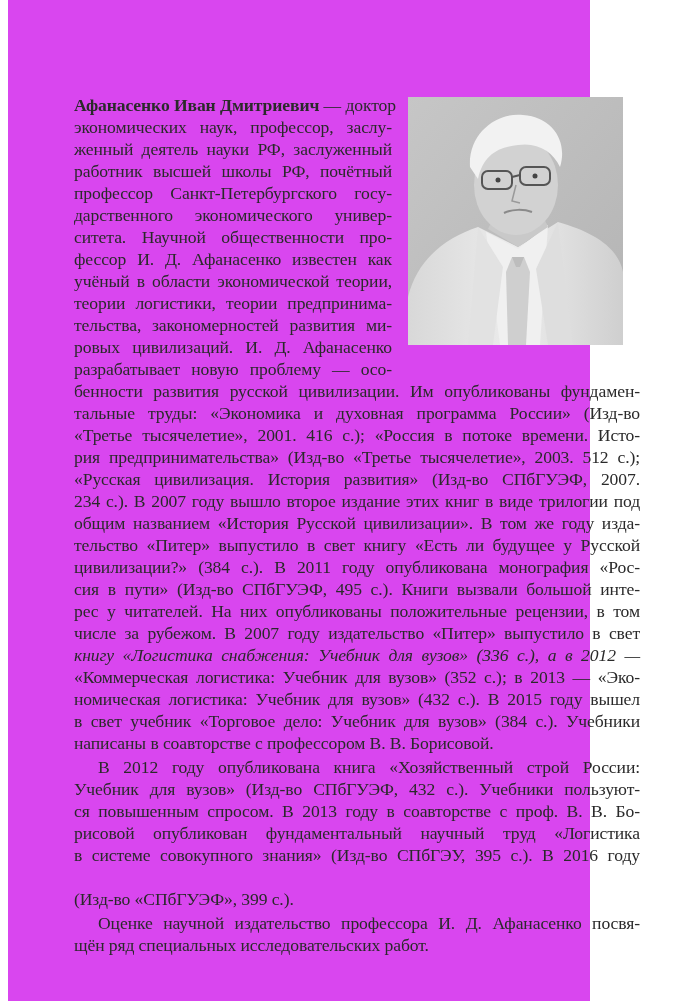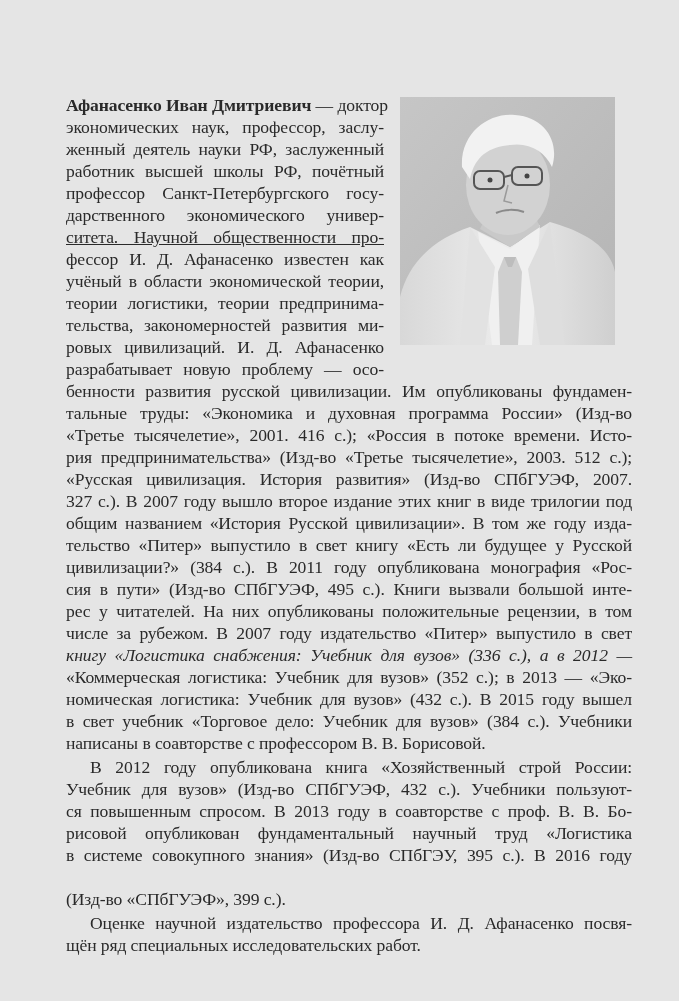--- a/index.html
+++ b/index.html
@@ -1,20 +1,20 @@
 <!DOCTYPE html>
 <html><head>
 <meta charset="utf-8">
 <style>
   html, body { margin: 0; padding: 0; }
   body {
     width: 683px; height: 1001px; background: #ffffff; position: relative; overflow: hidden;
     font-family: "Liberation Serif", "DejaVu Serif", serif; color: #2a2a2a;
   }
-  .page { position: absolute; left: 0; top: 0; width: 679px; height: 1001px; background: #e5e5e5; }
+  .page { position: absolute; left: 8px; top: 0; width: 582px; height: 1001px; background: #d946ef; }
   .line {
     position: absolute; left: 66px; font-size: 17.6px; line-height: 22px; white-space: nowrap;
     letter-spacing: -0.1px;
   }
   .line.short { width: 318px; text-align-last: justify; text-align: justify; }
   .line.full { width: 566px; text-align-last: justify; text-align: justify; }
   .line.last { text-align-last: left; }
   .line.indent { padding-left: 24px; box-sizing: border-box; }
   .name { font-weight: bold; }
   .photo {
@@ -69,34 +69,34 @@
       <path d="M96 116 C104 112 116 112 124 115" fill="none" stroke="#8a8a8a" stroke-width="2"></path>
     </svg>
   </div>
 
   <div class="line short" style="top:94px;"><span class="name">Афанасенко Иван Дмитриевич</span><span> — доктор</span></div>
   <div class="line short" style="top:116px;">экономических наук, профессор, заслу-</div>
   <div class="line short" style="top:138px;">женный деятель науки РФ, заслуженный</div>
   <div class="line short" style="top:182px;">профессор Санкт-Петербургского госу-</div>
   <div class="line short" style="top:160px;">работник высшей школы РФ, почётный</div>
   <div class="line short" style="top:204px;">дарственного экономического универ-</div>
-  <div class="line short" style="top:226px;text-decoration:underline;">ситета. Научной общественности про-</div>
+  <div class="line short" style="top:226px;">ситета. Научной общественности про-</div>
   <div class="line short" style="top:248px;">фессор И. Д. Афанасенко известен как</div>
   <div class="line short" style="top:292px;">теории логистики, теории предпринима-</div>
   <div class="line short" style="top:270px;">учёный в области экономической теории,</div>
   <div class="line short" style="top:314px;">тельства, закономерностей развития ми-</div>
   <div class="line short" style="top:336px;">ровых цивилизаций. И. Д. Афанасенко</div>
   <div class="line short" style="top:358px;">разрабатывает новую проблему — осо-</div>
 
   <div class="line full" style="top:380px;">бенности развития русской цивилизации. Им опубликованы фундамен-</div>
   <div class="line full" style="top:402px;">тальные труды: «Экономика и духовная программа России» (Изд-во</div>
   <div class="line full" style="top:424px;">«Третье тысячелетие», 2001. 416 с.); «Россия в потоке времени. Исто-</div>
   <div class="line full" style="top:446px;">рия предпринимательства» (Изд-во «Третье тысячелетие», 2003. 512 с.);</div>
   <div class="line full" style="top:468px;">«Русская цивилизация. История развития» (Изд-во СПбГУЭФ, 2007.</div>
-  <div class="line full" style="top:490px;">327 с.). В 2007 году вышло второе издание этих книг в виде трилогии под</div>
+  <div class="line full" style="top:490px;">234 с.). В 2007 году вышло второе издание этих книг в виде трилогии под</div>
   <div class="line full" style="top:512px;">общим названием «История Русской цивилизации». В том же году изда-</div>
   <div class="line full" style="top:534px;">тельство «Питер» выпустило в свет книгу «Есть ли будущее у Русской</div>
   <div class="line full" style="top:556px;">цивилизации?» (384 с.). В 2011 году опубликована монография «Рос-</div>
   <div class="line full" style="top:578px;">сия в пути» (Изд-во СПбГУЭФ, 495 с.). Книги вызвали большой инте-</div>
   <div class="line full" style="top:600px;">рес у читателей. На них опубликованы положительные рецензии, в том</div>
   <div class="line full" style="top:622px;">числе за рубежом. В 2007 году издательство «Питер» выпустило в свет</div>
   <div class="line full" style="top:644px;font-style:italic;">книгу «Логистика снабжения: Учебник для вузов» (336 с.), а в 2012 —</div>
   <div class="line full" style="top:666px;">«Коммерческая логистика: Учебник для вузов» (352 с.); в 2013 — «Эко-</div>
   <div class="line full" style="top:688px;">номическая логистика: Учебник для вузов» (432 с.). В 2015 году вышел</div>
   <div class="line full" style="top:710px;">в свет учебник «Торговое дело: Учебник для вузов» (384 с.). Учебники</div>

